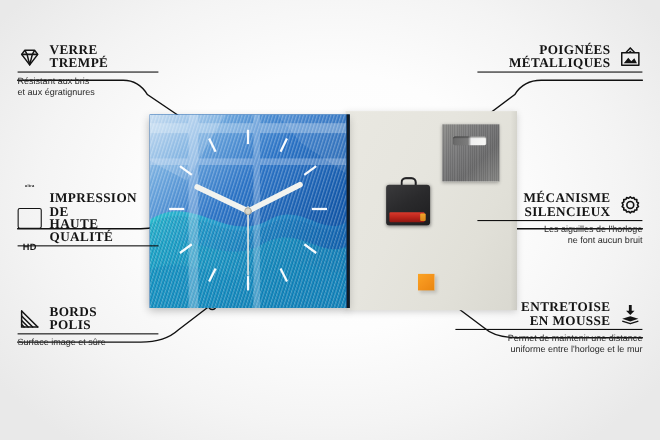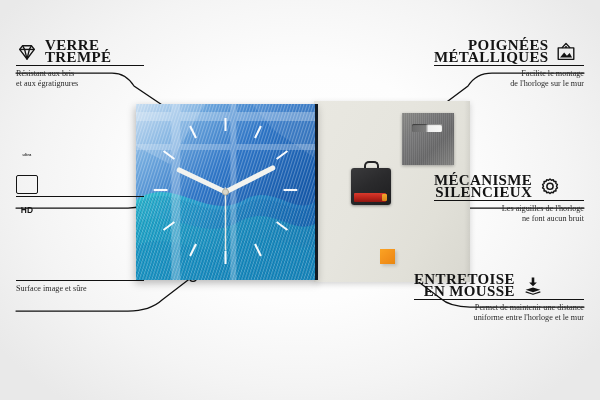--- a/index.html
+++ b/index.html
@@ -14,36 +14,36 @@
     background:
       radial-gradient(ellipse 62% 70% at 50% 46%, #ffffff 0%, #fdfdfd 42%, #f4f4f4 72%, #e9e9e9 100%);
   }
   .svg-layer { position:absolute; inset:0; width:600px; height:400px; }
 
   
   .feature { position:absolute; }
   .feature .head {
     display:flex; align-items:center; gap:7px;
   }
-  .feature.right .head { }
+  .feature.right .head { justify-content:flex-end; }
   .ftitle {
     font-family:"Liberation Serif", serif;
     font-weight:bold;
-    font-size:15px;
+    font-size:12px;
     line-height:11.6px;
     letter-spacing:0.35px;
     color:#141414;
     text-transform:uppercase;
     white-space:pre-line;
   }
   .feature.left .ftitle { text-align:left; }
   .feature.right .ftitle { text-align:right; }
   .rule { height:1px; background:#111; margin-top:2px; }
   .fdesc {
-    font-family:Liberation Serif, serif;
+    font-family:Liberation Sans, sans-serif;
     font-size:8.2px;
     line-height:10px;
     color:#2a2a2a;
     margin-top:2.5px;
     white-space:pre-line;
   }
   .feature.right .fdesc { text-align:right; }
 
   .icon { width:22px; height:22px; flex:0 0 22px; display:block; }
   .icon svg { display:block; width:100%; height:100%; }
@@ -255,45 +255,58 @@
     <div class="fdesc">Résistant aux bris
 et aux égratignures</div>
   </div>
 
   <div class="feature left" style="left:16px; top:175px; width:128px;">
     <div class="head">
       <span class="hdbox">
         <span class="u">ultra</span>
         <span class="h">HD</span>
       </span>
+      <span class="ftitle">IMPRESSION DE
+HAUTE QUALITÉ</span>
     </div>
     <div class="rule"></div>
   </div>
 
   <div class="feature left" style="left:16px; top:278px; width:128px;">
+    <div class="head">
+      <span class="icon">
+        <svg viewBox="0 0 24 24" fill="none" stroke="#141414" stroke-width="1.5" stroke-linecap="round">
+          <path d="M4 4 L20 20"></path>
+          <path d="M4 9 L15 20"></path>
+          <path d="M4 13.5 L10.5 20"></path>
+          <path d="M4 17.5 L6.5 20"></path>
+          <path d="M4 4 L4 20 L20 20"></path>
+        </svg>
+      </span>
+      <span class="ftitle">BORDS
+POLIS</span>
+    </div>
     <div class="rule"></div>
     <div class="fdesc">Surface image et sûre</div>
   </div>
 
   <div class="feature right" style="right:16px; top:40px; width:150px;">
     <div class="head">
       <span class="ftitle">POIGNÉES
 MÉTALLIQUES</span>
       <span class="icon">
         <svg viewBox="0 0 24 24" fill="none" stroke="#141414" stroke-width="1.5" stroke-linejoin="round">
           <rect x="3.5" y="7.5" width="17" height="12.5"></rect>
           <path d="M5.5 18 L10 12.5 L13 16 L16 13 L18.6 18 Z" fill="#141414" stroke="none"></path>
           <path d="M7.5 7.5 L12 2.8 L16.5 7.5"></path>
           <circle cx="12" cy="6.6" r="1.1" fill="#141414" stroke="none"></circle>
         </svg>
       </span>
     </div>
     <div class="rule"></div>
-    <div class="fdesc">Facilite le montage
-de l'horloge sur le mur</div>
   </div>
 
   <div class="feature right" style="right:16px; top:274px; width:170px;">
     <div class="head">
       <span class="ftitle">ENTRETOISE
 EN MOUSSE</span>
       <span class="icon">
         <svg viewBox="0 0 24 24" fill="none" stroke="#141414" stroke-width="1.4" stroke-linejoin="round">
           <path d="M10.6 2.6 H13.4 V8.2 H16.2 L12 12.4 L7.8 8.2 H10.6 Z" fill="#141414" stroke="none"></path>
           <path d="M12 13.6 L20 16.2 L12 18.8 L4 16.2 Z" fill="#141414" stroke="none"></path>

